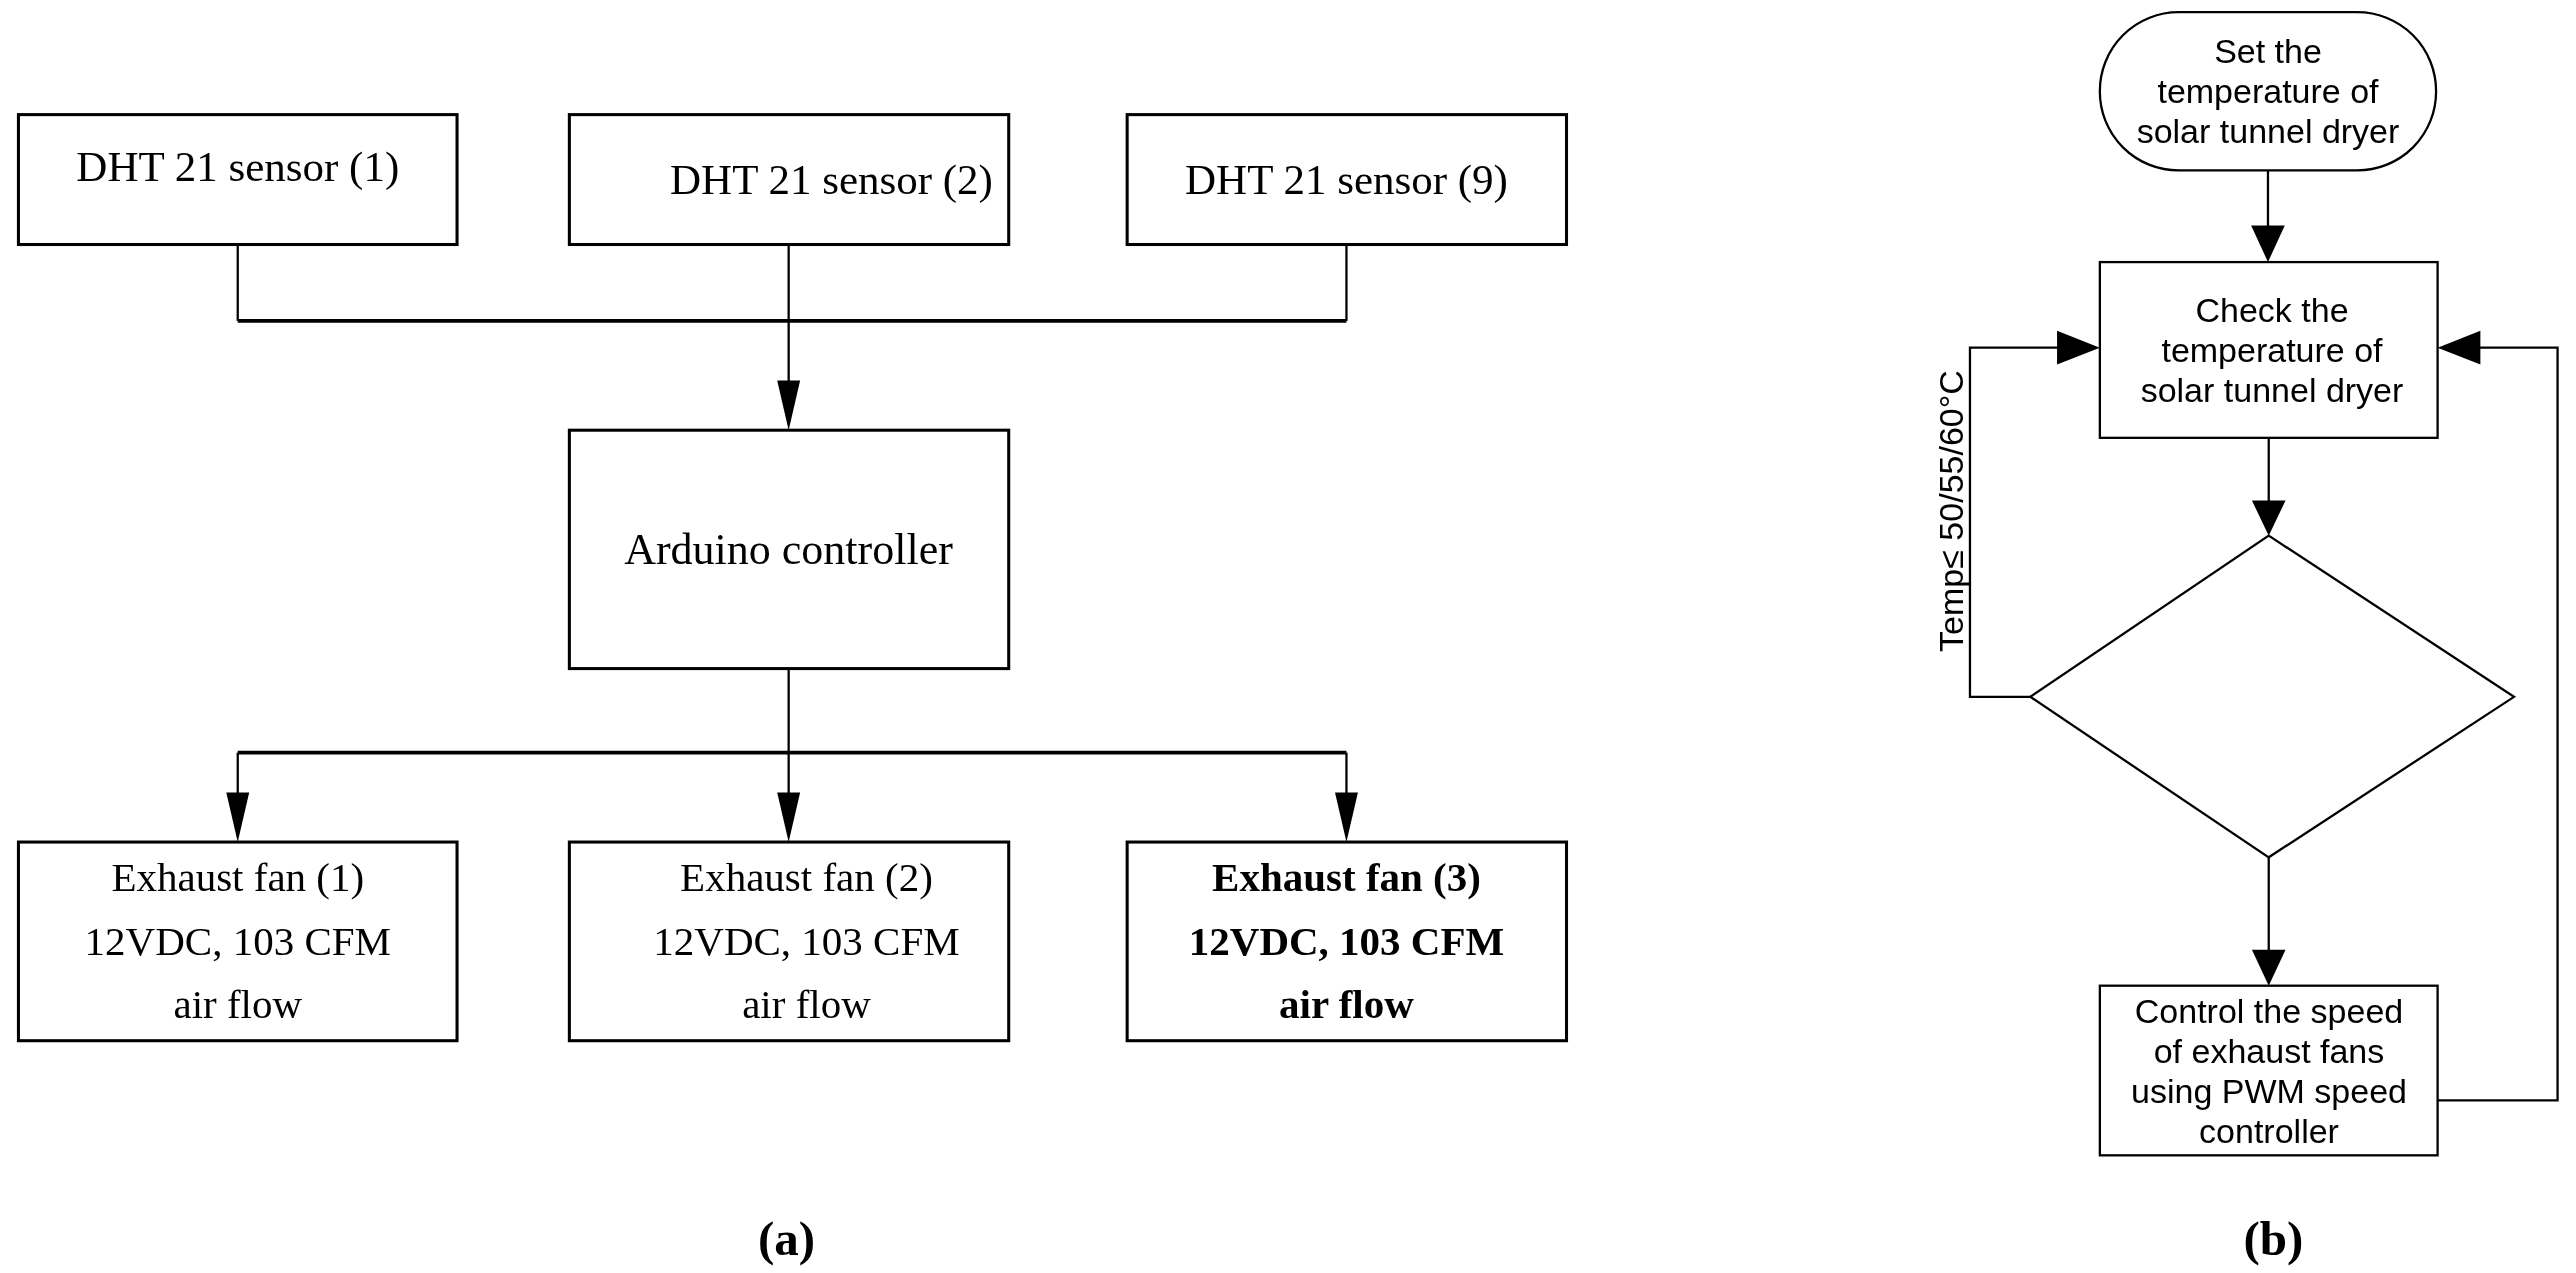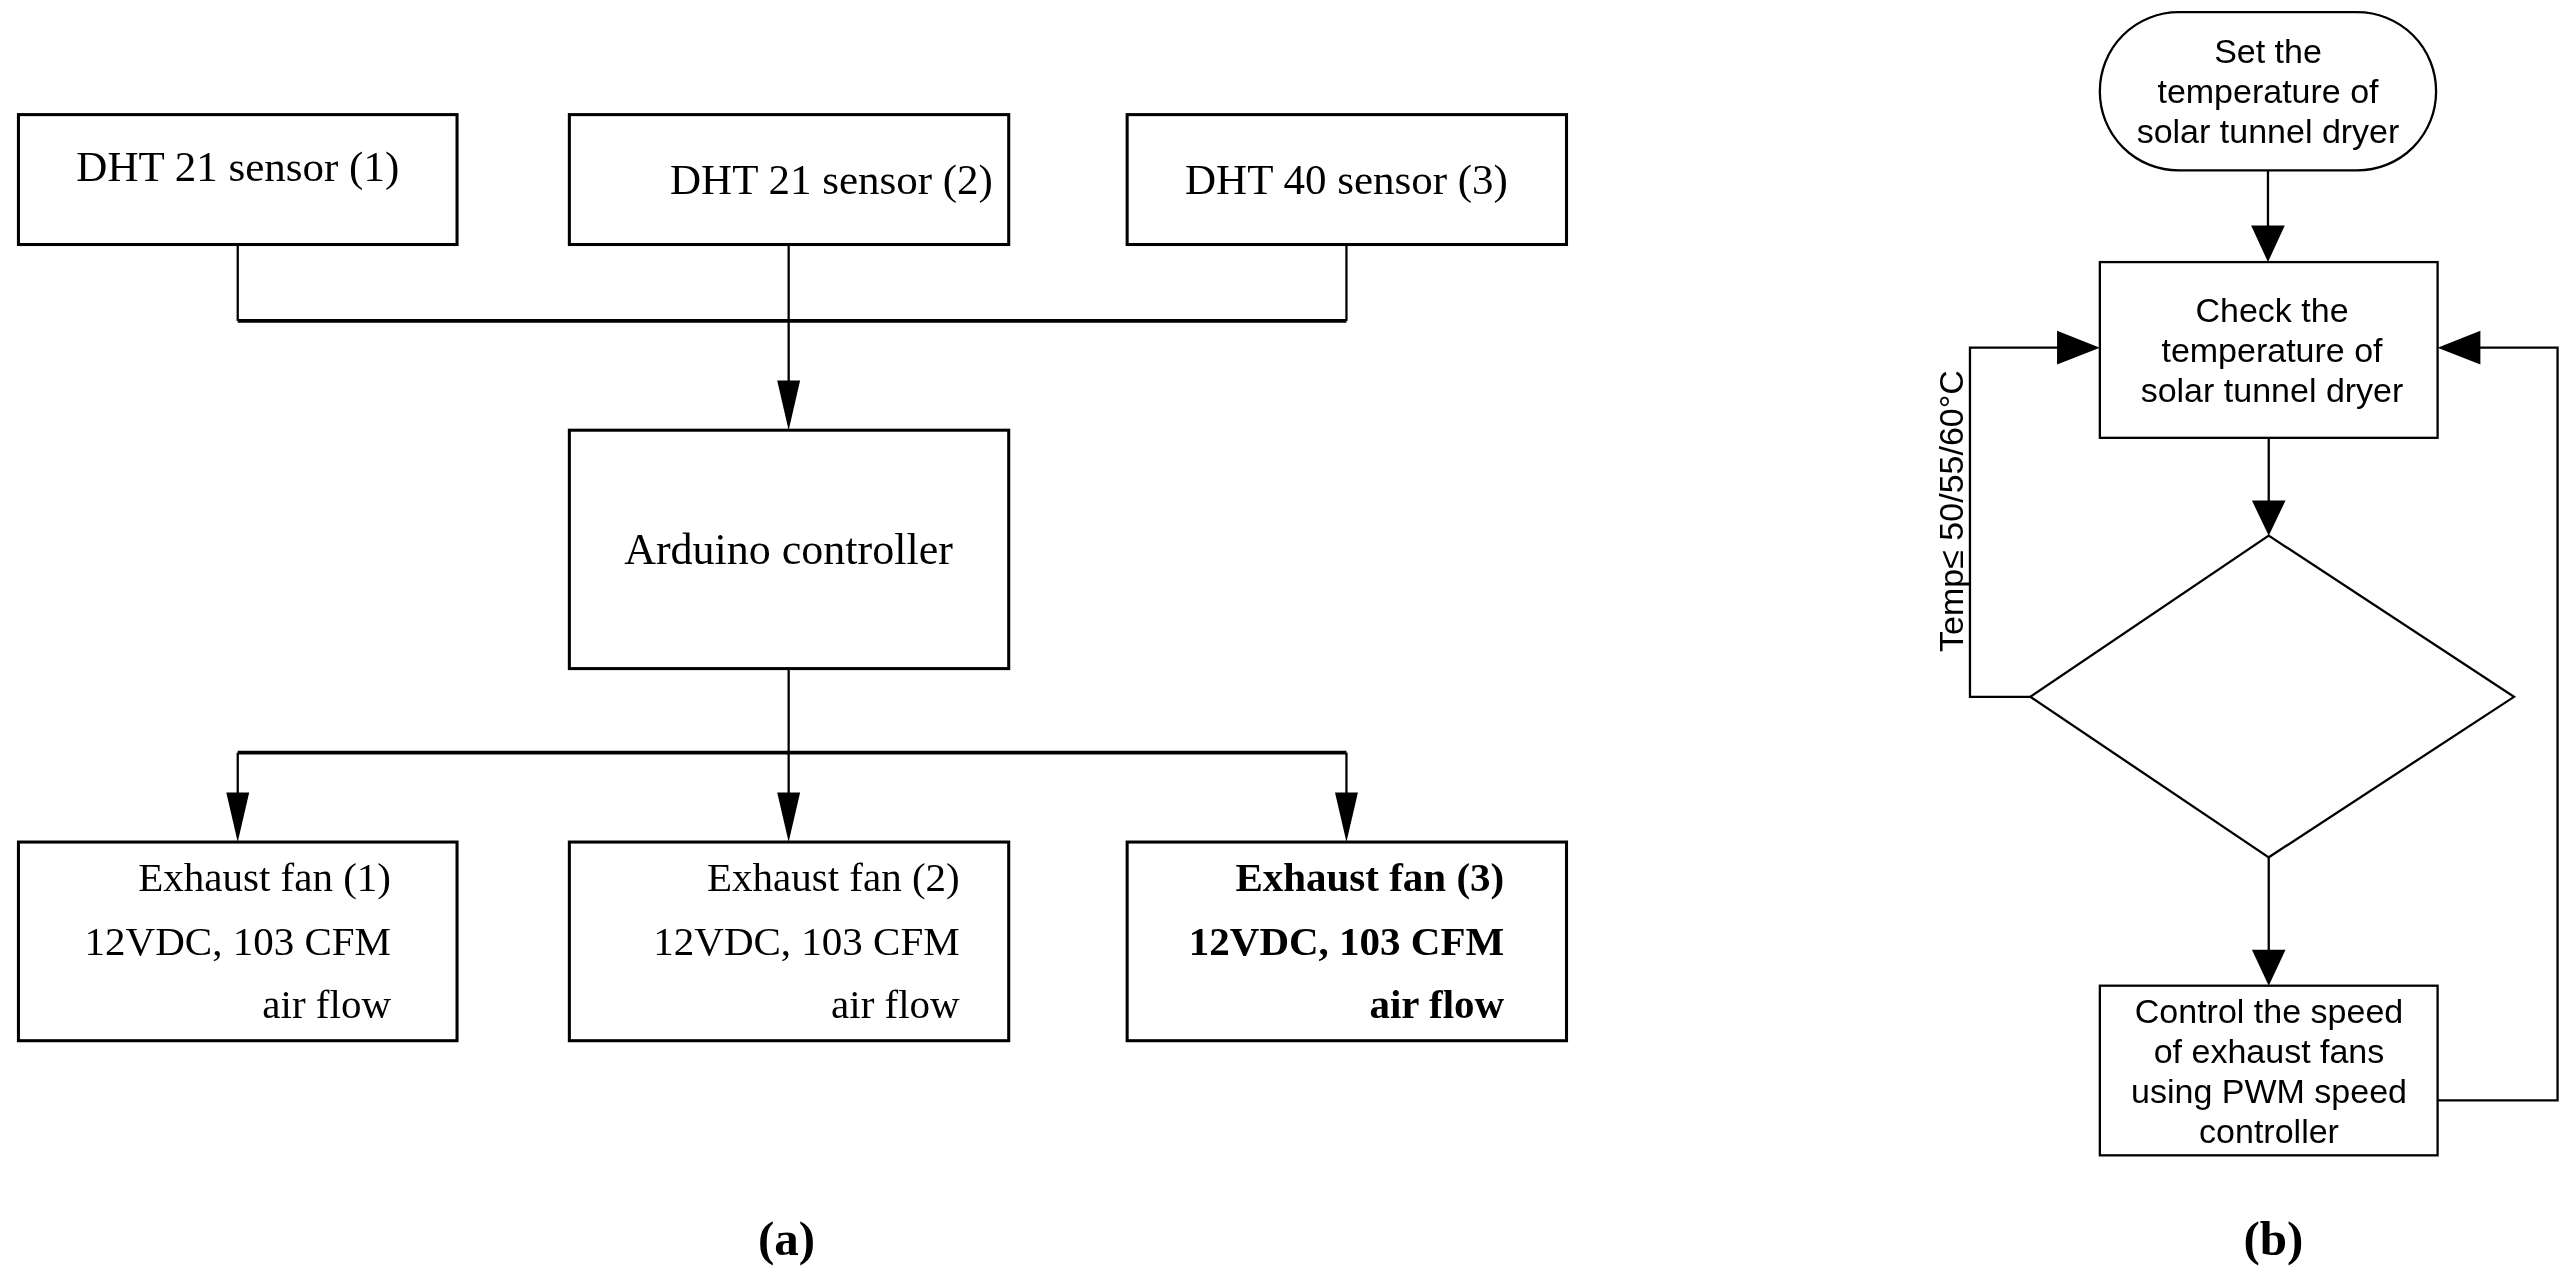--- a/index.html
+++ b/index.html
@@ -33,21 +33,20 @@
   .serif-box {
     font-family: "Liberation Serif", serif;
     font-size: 43px;
     line-height: 1.25;
   }
   .t-arduino { font-size: 44px; }
   .fan-box {
     font-family: "Liberation Serif", serif;
     font-size: 41px;
     line-height: 1.55;
-    text-align: right;
   }
   .flow-box {
     font-family: "Liberation Sans", sans-serif;
     font-size: 34px;
     line-height: 40px;
   }
   .branch-label {
     font-family: "Liberation Sans", sans-serif;
     font-size: 34px;
     line-height: 40px;
@@ -114,21 +113,21 @@
       <polygon points="2946,295 2990,295 2968,343"></polygon>
       <polygon points="2947,655 2991,655 2969,701"></polygon>
       <polygon points="2947,1243 2991,1243 2969,1290"></polygon>
       <polygon points="2692,433 2692,477 2748,455"></polygon>
       <polygon points="3246,433 3246,477 3190,455"></polygon>
     </g>
   </svg>
 
   <div class="txt serif-box" style="left:18.3px; top:115px; width:439px; height:104px;">DHT 21 sensor (1)</div>
   <div class="txt serif-box" style="left:569px; top:115px; width:439px; height:130px;margin-left:43px;">DHT 21 sensor (2)</div>
-  <div class="txt serif-box" style="left:1127px; top:115px; width:439px; height:130px;">DHT 40 sensor (3)</div>
+  <div class="txt serif-box" style="left:1127px; top:115px; width:439px; height:130px;">DHT 21 sensor (9)</div>
 
   <div class="txt serif-box t-arduino" style="left:569px; top:430px; width:439px; height:238px;">Arduino controller</div>
 
   <div class="txt fan-box" style="left:18.3px; top:842px; width:439px; height:199px;">Exhaust fan (1)
 12VDC, 103 CFM
 air flow</div>
   <div class="txt fan-box" style="left:587px; top:842px; width:439px; height:199px;">Exhaust fan (2)
 12VDC, 103 CFM
 air flow</div>
   <div class="txt fan-box" style="left:1127px; top:842px; width:439px; height:199px;font-weight:bold;">Exhaust fan (3)

